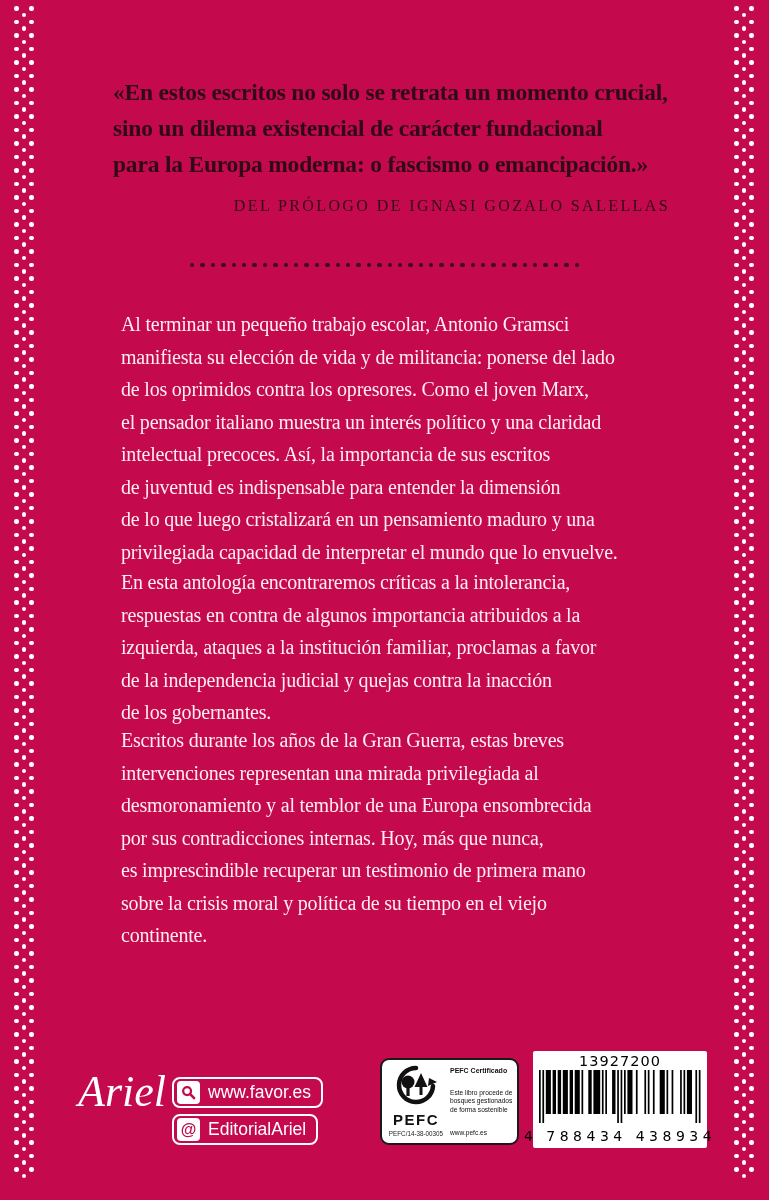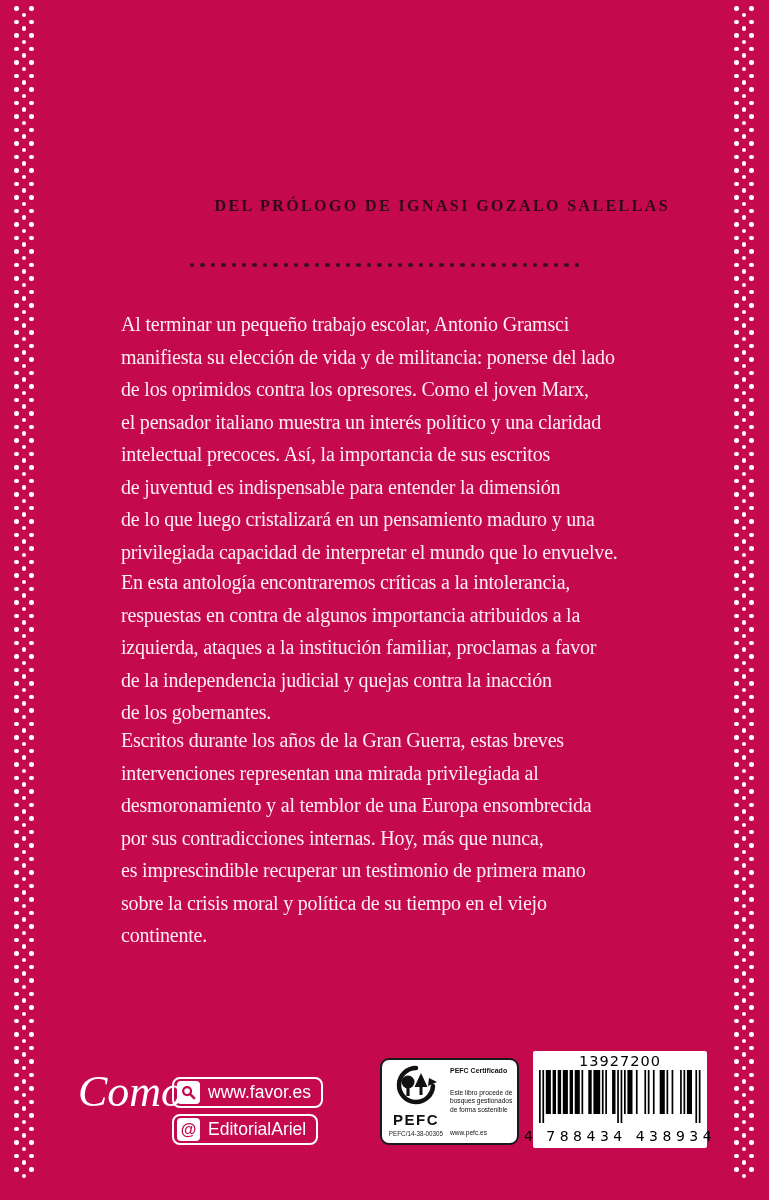--- a/index.html
+++ b/index.html
@@ -17,21 +17,21 @@
   .edge-dots.left{left:14px;}
   .edge-dots.right{right:15px;}
   .dot{position:absolute;border-radius:50%;}
   .quote{
     position:absolute;left:113px;top:74px;
     font-size:23.5px;line-height:36px;font-weight:bold;
     letter-spacing:-0.2px;color:var(--dark);white-space:pre;
   }
   .attribution{
     position:absolute;left:113px;top:197px;width:557px;
-    text-align:right;font-size:16px;font-weight:bold;
+    text-align:right;font-size:16px;font-weight:normal;
     letter-spacing:2.4px;color:var(--dark);
   }
   .divider{
     position:absolute;left:0;right:0;top:262px;height:6px;
     display:flex;justify-content:center;align-items:center;gap:6px;
   }
   .divdot{width:4.4px;height:4.4px;border-radius:50%;background:#38101e;flex:0 0 auto;}
   .para{
     position:absolute;left:121px;
     font-size:20px;line-height:32.5px;letter-spacing:-0.2px;
@@ -606,20 +606,23 @@
       <div class="dot" style="left: 7.5px; top: 1079.25px; width: 4.5px; height: 4.5px; background: rgb(255, 255, 255);"></div>
       <div class="dot" style="left: 7.5px; top: 1092.75px; width: 4.5px; height: 4.5px; background: rgb(255, 255, 255);"></div>
       <div class="dot" style="left: 7.5px; top: 1106.25px; width: 4.5px; height: 4.5px; background: rgb(255, 255, 255);"></div>
       <div class="dot" style="left: 7.5px; top: 1119.75px; width: 4.5px; height: 4.5px; background: rgb(255, 255, 255);"></div>
       <div class="dot" style="left: 7.5px; top: 1133.25px; width: 4.5px; height: 4.5px; background: rgb(255, 255, 255);"></div>
       <div class="dot" style="left: 7.5px; top: 1146.75px; width: 4.5px; height: 4.5px; background: rgb(255, 255, 255);"></div>
       <div class="dot" style="left: 7.5px; top: 1160.25px; width: 4.5px; height: 4.5px; background: rgb(255, 255, 255);"></div>
       <div class="dot" style="left: 7.5px; top: 1173.75px; width: 4.5px; height: 4.5px; background: rgb(255, 255, 255);"></div>
     </div>
 
+  <div class="quote">«En estos escritos no solo se retrata un momento crucial,
+sino un dilema existencial de carácter fundacional
+para la Europa moderna: o fascismo o emancipación.»</div>
   <div class="attribution">DEL PRÓLOGO DE IGNASI GOZALO SALELLAS</div>
 
   <div class="divider">
       <span class="divdot"></span>
       <span class="divdot"></span>
       <span class="divdot"></span>
       <span class="divdot"></span>
       <span class="divdot"></span>
       <span class="divdot"></span>
       <span class="divdot"></span>
@@ -670,21 +673,21 @@
 de la independencia judicial y quejas contra la inacción
 de los gobernantes.</div>
   <div class="para p3">Escritos durante los años de la Gran Guerra, estas breves
 intervenciones representan una mirada privilegiada al
 desmoronamiento y al temblor de una Europa ensombrecida
 por sus contradicciones internas. Hoy, más que nunca,
 es imprescindible recuperar un testimonio de primera mano
 sobre la crisis moral y política de su tiempo en el viejo
 continente.</div>
 
-  <div class="ariel-logo">Como</div>
+  <div class="ariel-logo">Ariel</div>
 
   <div class="btn-stack">
     <div class="pill">
       <span class="pill-icon">
         <svg width="15" height="15" viewBox="0 0 16 16">
           <circle cx="6.5" cy="6.5" r="4.2" fill="none" stroke="#c4094c" stroke-width="2.4"></circle>
           <line x1="9.8" y1="9.8" x2="14" y2="14" stroke="#c4094c" stroke-width="2.8" stroke-linecap="round"></line>
         </svg>
       </span>
       <span>www.favor.es</span>

